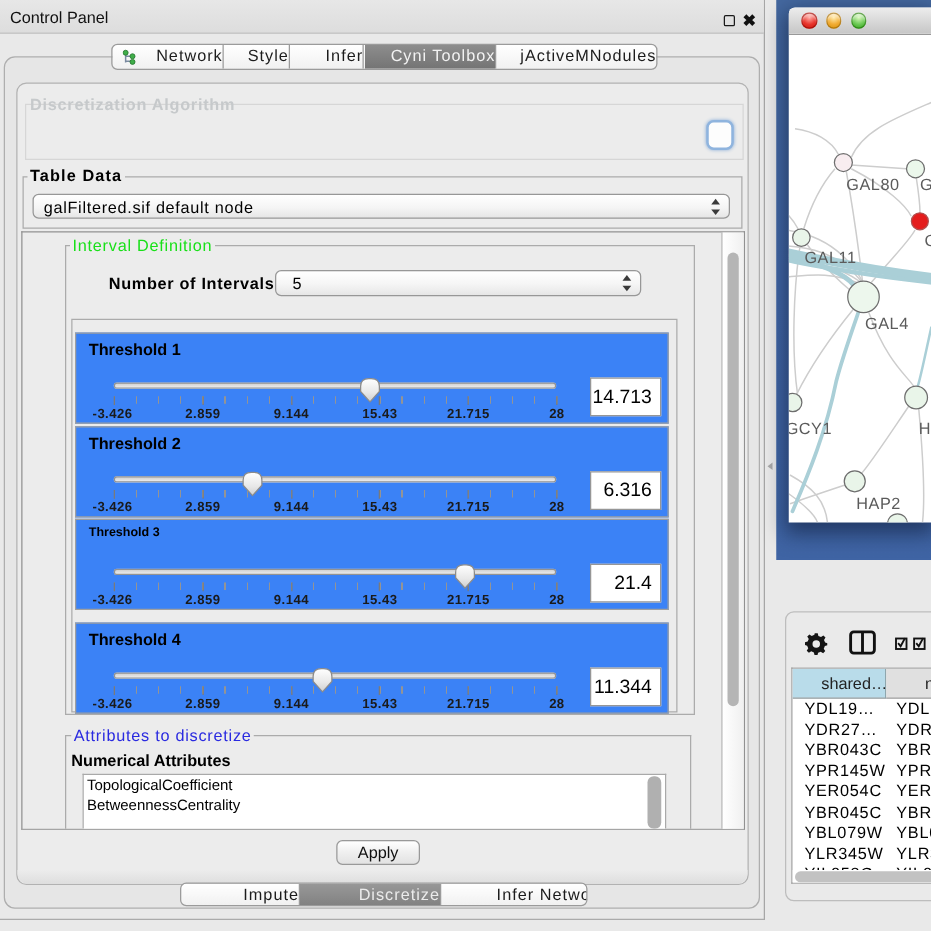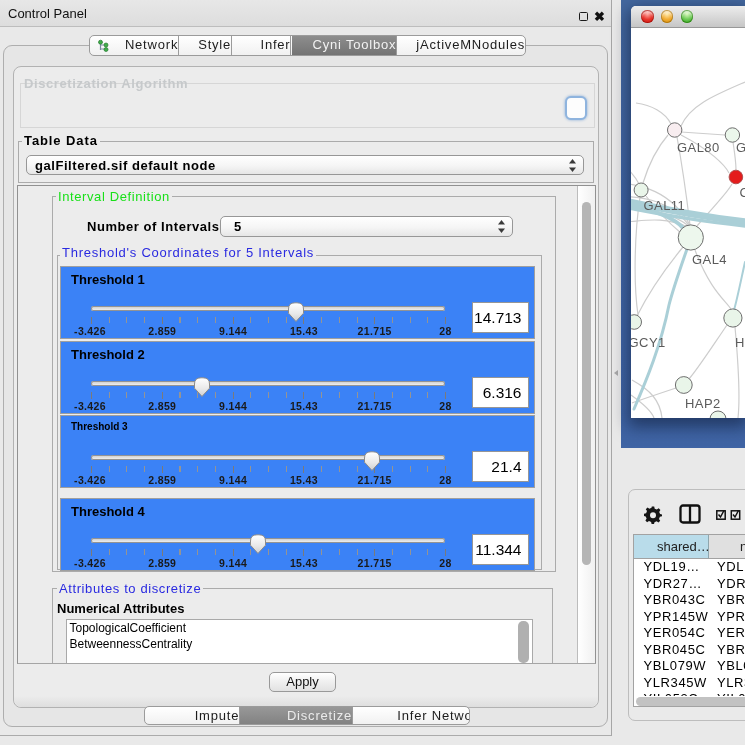--- a/index.html
+++ b/index.html
@@ -3,21 +3,21 @@
 <meta charset="utf-8">
 <style>
 html,body{margin:0;padding:0;}
 body{font-family:"Liberation Sans",sans-serif;-webkit-font-smoothing:antialiased;}
 #root{position:relative;width:745px;height:745px;background:#e9e9e9;overflow:hidden;}
 .abs{position:absolute;}
 .gb{position:absolute;border:1px solid #ababab;}
 .gt{position:absolute;font-size:13px;line-height:13px;background:#ececec;padding:0 2px;white-space:nowrap;letter-spacing:0.6px;}
 .bold{font-weight:bold;}
 .combo{position:absolute;border:1px solid #979797;border-radius:5px;background:linear-gradient(#ffffff,#f5f5f5 55%,#e6e6e6);box-sizing:border-box;}
-.combo .txt{position:absolute;left:8px;top:0;font-size:13px;line-height:19px;color:#000;letter-spacing:0.55px;font-weight:bold;}
+.combo .txt{position:absolute;left:8px;top:0;font-size:13px;line-height:19px;color:#000;letter-spacing:0.55px;}
 .arrows{position:absolute;right:6px;top:2px;width:9px;height:15px;}
 .tabseg{position:absolute;top:0;height:100%;font-size:13px;color:#1c1c1c;text-align:right;box-sizing:border-box;border-right:1px solid #9b9b9b;letter-spacing:0.8px;padding-left:19px;}
 .tabsel{background:linear-gradient(#8d8d8d,#747474);color:#f2f2f2;}
 .vbox{position:absolute;background:#fff;border:1px solid #969696;box-sizing:border-box;font-size:15.5px;text-align:right;color:#000;}
 .tickrow{position:absolute;height:5.5px;background:repeating-linear-gradient(90deg,#949494 0px,#949494 1px,transparent 1px,transparent 17.7px);}
 .mtick{position:absolute;width:1px;height:7px;background:#7a7a7a;}
 .tlab{position:absolute;font-size:10.5px;font-weight:bold;color:#1a1a1a;transform:translateX(-50%);white-space:nowrap;letter-spacing:0.35px;}
 .thr{position:absolute;left:42px;width:475px;height:73px;border:1px solid #9f9f9f;background:#3b82f6;box-sizing:border-box;}
 .track{position:absolute;left:30px;width:354px;top:39px;height:4.5px;border-radius:2.5px;background:linear-gradient(#c9c9c9,#e8e8e8 70%);box-shadow:inset 0 0 0 1px #939393;box-sizing:border-box;}
 .litem{font-size:12px;color:#000;line-height:16.3px;padding-left:2.5px;white-space:nowrap;}
@@ -75,21 +75,20 @@
     <div class="abs bold" style="left:69px;top:33px;font-size:13px;letter-spacing:0.55px;">Number of Intervals</div>
     <div class="combo" style="left:202px;top:30px;width:293px;height:20.5px;">
       <div class="txt" style="left:13px;">5</div>
       <svg class="arrows" width="9" height="15" viewBox="0 0 9 15">
             <path d="M4.5,1 L8,5.5 L1,5.5 Z" fill="#3a3a3a"></path>
             <path d="M4.5,14 L1,9.5 L8,9.5 Z" fill="#3a3a3a"></path>
           </svg>
     </div>
 
     <div class="gb" style="left:39px;top:69px;width:483px;height:313px;"></div>
-    <div class="gt" style="left:42px;top:60px;color:#2a2ae0;letter-spacing:0.75px;">Threshold's Coordinates for 5 Intervals</div>
 
     <div class="thr" style="top:80px;">
       <div class="abs bold" style="left:10px;top:4.5px;font-size:13px;">Threshold 1</div>
       <div class="track"></div>
       <div class="tickrow" style="left:30px;top:50px;width:355px;"></div>
       <div class="mtick" style="left:30px;top:49.5px;"></div>
           <div class="mtick" style="left:100.8px;top:49.5px;"></div>
           <div class="mtick" style="left:171.6px;top:49.5px;"></div>
           <div class="mtick" style="left:242.4px;top:49.5px;"></div>
           <div class="mtick" style="left:313.2px;top:49.5px;"></div>

